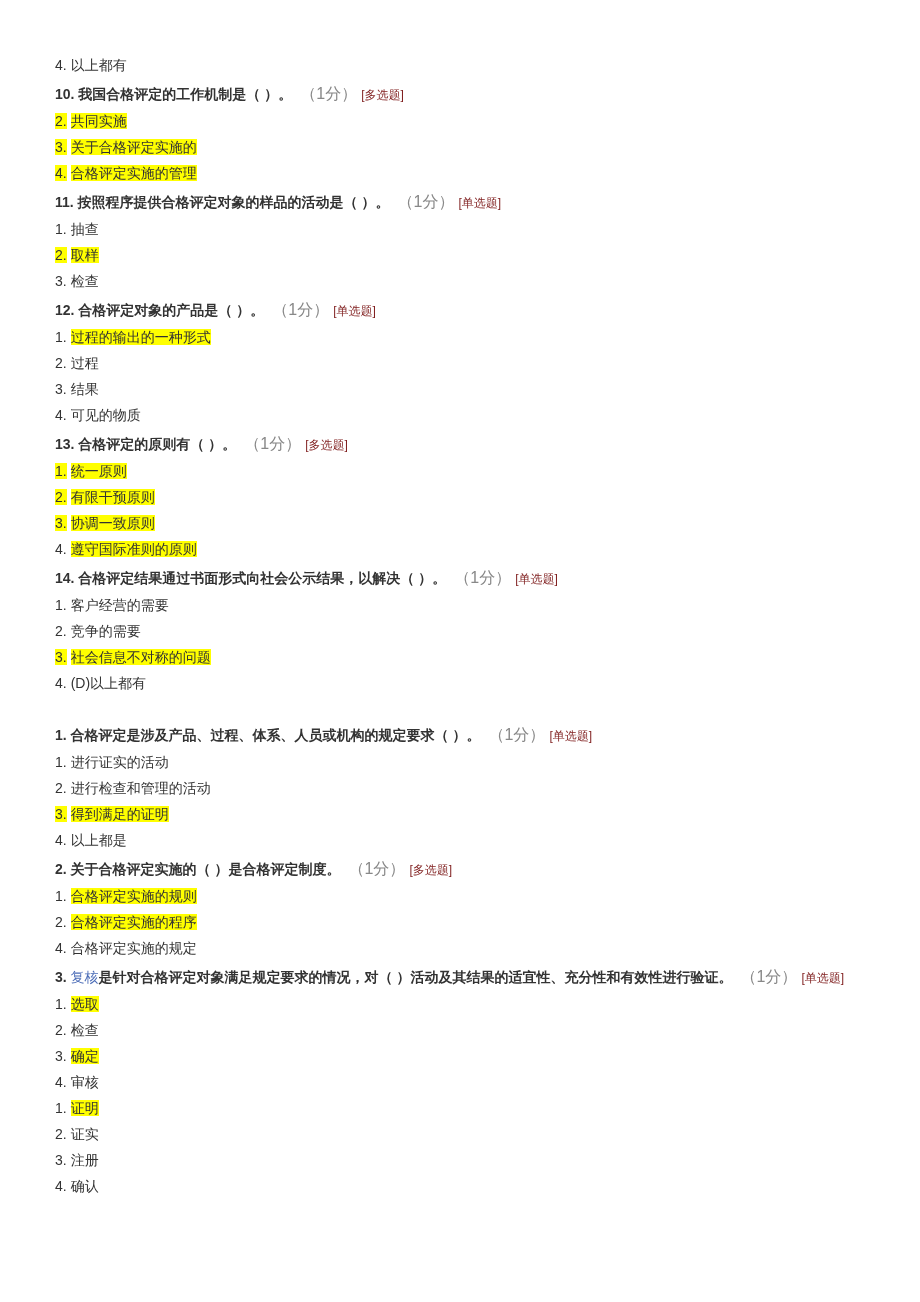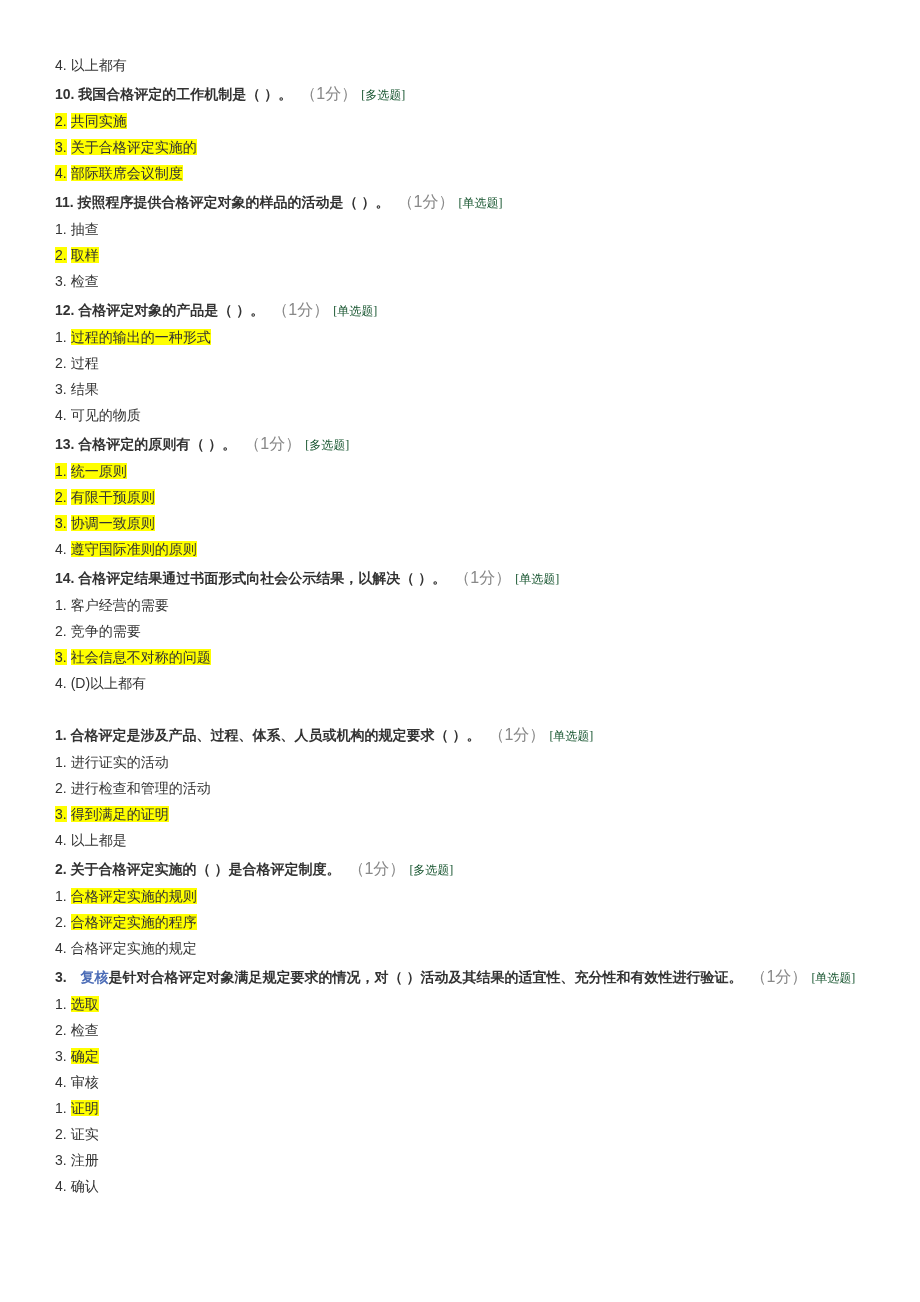--- a/index.html
+++ b/index.html
@@ -21,49 +21,47 @@
   .q-num, .q-text {
     font-weight: bold;
     color: #333;
   }
   .pts {
     color: #888;
     font-size: 16px;
     margin-left: 8px;
   }
   .tag {
-    color: #14532d;
+    color: #7f1d1d;
     font-size: 12px;
     margin-left: 4px;
-    font-family: Liberation Serif, serif;
   }
   .opt-num {
     margin-right: 4px;
   }
   .hl {
     background: #ffff00;
   }
   .link {
     color: #4b6cb7;
-    font-weight: bold;
-    margin-left: 10px;
+    font-weight: normal;
   }
   .gap {
     height: 18px;
   }
 </style>
 </head>
 <body>
 
 <div id="root">
     <div class="line"><span class="opt-num">4.</span><span>以上都有</span></div>
     <div class="line q-line"><span class="q-num">10.</span> <span class="q-text">我国合格评定的工作机制是（ ）。</span><span class="pts">（1分）</span><span class="tag">[多选题]</span></div>
     <div class="line"><span class="opt-num hl">2.</span><span class="hl">共同实施</span></div>
     <div class="line"><span class="opt-num hl">3.</span><span class="hl">关于合格评定实施的</span></div>
-    <div class="line"><span class="opt-num hl">4.</span><span class="hl">部际联席会议制度</span></div>
+    <div class="line"><span class="opt-num hl">4.</span><span class="hl">合格评定实施的管理</span></div>
     <div class="line q-line"><span class="q-num">11.</span> <span class="q-text">按照程序提供合格评定对象的样品的活动是（ ）。</span><span class="pts">（1分）</span><span class="tag">[单选题]</span></div>
     <div class="line"><span class="opt-num">1.</span><span>抽查</span></div>
     <div class="line"><span class="opt-num hl">2.</span><span class="hl">取样</span></div>
     <div class="line"><span class="opt-num">3.</span><span>检查</span></div>
     <div class="line q-line"><span class="q-num">12.</span> <span class="q-text">合格评定对象的产品是（ ）。</span><span class="pts">（1分）</span><span class="tag">[单选题]</span></div>
     <div class="line"><span class="opt-num">1.</span><span class="hl">过程的输出的一种形式</span></div>
     <div class="line"><span class="opt-num">2.</span><span>过程</span></div>
     <div class="line"><span class="opt-num">3.</span><span>结果</span></div>
     <div class="line"><span class="opt-num">4.</span><span>可见的物质</span></div>
     <div class="line q-line"><span class="q-num">13.</span> <span class="q-text">合格评定的原则有（ ）。</span><span class="pts">（1分）</span><span class="tag">[多选题]</span></div>

